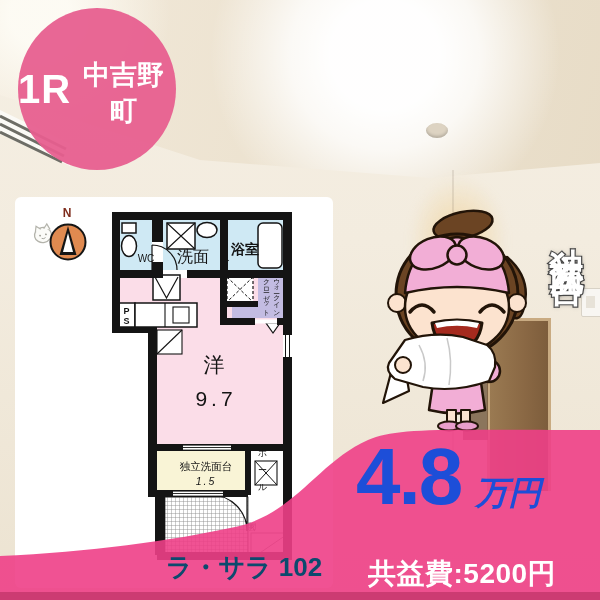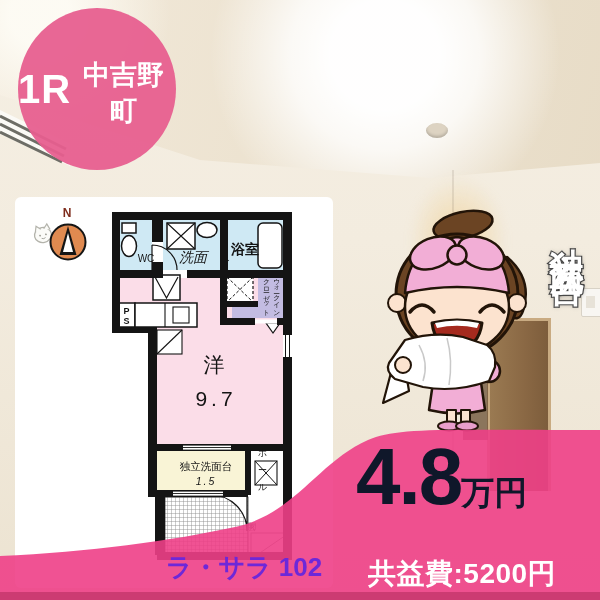--- a/index.html
+++ b/index.html
@@ -40,26 +40,26 @@
   .badge .l2{font-size:27px;margin-top:7px;}
   .badge .l3{font-size:31px;margin-top:5px;color:#ffe11c;}
   
   .girl{left:375px;top:195px;z-index:3;}
   .feature{left:550px;top:221px;width:40px;z-index:3;font-size:34px;font-weight:bold;
     color:#fff;writing-mode:vertical-rl;text-orientation:upright;letter-spacing:6px;
     -webkit-text-stroke:2.4px #4c4c4c;paint-order:stroke fill;
     text-shadow:0 0 4px rgba(70,70,70,.5);}
   
   .band{left:0;top:0;z-index:4;}
-  .price-row{left:356px;top:437px;z-index:5;display:flex;align-items:baseline;color:#0f172a;font-weight:bold;}
+  .price-row{left:356px;top:437px;z-index:5;display:flex;align-items:baseline;color:#1d4ed8;font-weight:bold;}
   .price-row .big{font-size:80px;line-height:1;letter-spacing:-2px;}
-  .price-row .unit{font-size:33px;}
+  .price-row .unit{font-size:33px;margin-left:14px;font-style:italic;}
   .fee{left:368px;top:514px;z-index:5;color:#fff;font-weight:bold;font-size:28px;letter-spacing:.5px;margin-top:41px;}
   .pname{left:244px;top:567px;z-index:5;transform:translate(-50%,-50%);
-    color:#6d28d9;font-weight:bold;font-size:26px;white-space:nowrap;}
+    color:#0c4a6e;font-weight:bold;font-size:26px;white-space:nowrap;}
 </style>
 </head>
 <body>
 
 <div class="photo">
   <div class="photo-wall"></div>
   <div class="abs door-glow"></div>
   <div class="abs corner-line"></div>
   <div class="abs door"></div>
   <div class="abs door-dark"></div>
@@ -166,21 +166,21 @@
     <rect x="168" y="248.6" width="48" height="4" fill="#fff"></rect>
     <path d="M168,250.5 H216" stroke="#141414" stroke-width="0.9"></path>
     <rect x="158" y="294.6" width="50" height="4" fill="#fff"></rect>
     <path d="M158,296.5 H208" stroke="#141414" stroke-width="0.9"></path>
     <rect x="240" y="122.5" width="22" height="4" fill="#fff"></rect>
   </g>
 </svg>
 
 <div class="plan-label" style="left:67px;top:213px;font-size:12px;font-weight:bold;color:#7e2c1c;">N</div>
 <div class="plan-label" style="left:134px;top:259px;font-size:10px;margin-left:12px;">WC</div>
-<div class="plan-label" style="left:193px;top:257px;font-size:14px;font-style:italic;">洗面</div>
+<div class="plan-label" style="left:193px;top:257px;font-size:16px;">洗面</div>
 <div class="plan-label" style="left:245px;top:249px;font-size:14px;font-weight:bold;">浴室</div>
 <div class="plan-label vtext" style="left:271px;top:297px;font-size:6.8px;line-height:1.5;height:46px;">ウォークインクローゼット</div>
 <div class="plan-label vtext" style="left:126px;top:316px;font-size:9px;font-weight:bold;">PS</div>
 <div class="plan-label" style="left:214px;top:364px;font-size:21px;">洋</div>
 <div class="plan-label" style="left:216px;top:398px;font-size:21px;letter-spacing:4px;text-align:right;">9.7</div>
 <div class="plan-label" style="left:206px;top:466px;font-size:10.5px;">独立洗面台</div>
 <div class="plan-label" style="left:206px;top:481px;font-size:10.5px;letter-spacing:2px;font-style:italic;">1.5</div>
 <div class="plan-label vtext" style="left:262px;top:471px;font-size:9px;letter-spacing:12px;">ホール</div>
 <div class="plan-label vtext" style="left:251px;top:516px;font-size:8px;color:#444;">玄関</div>
 

